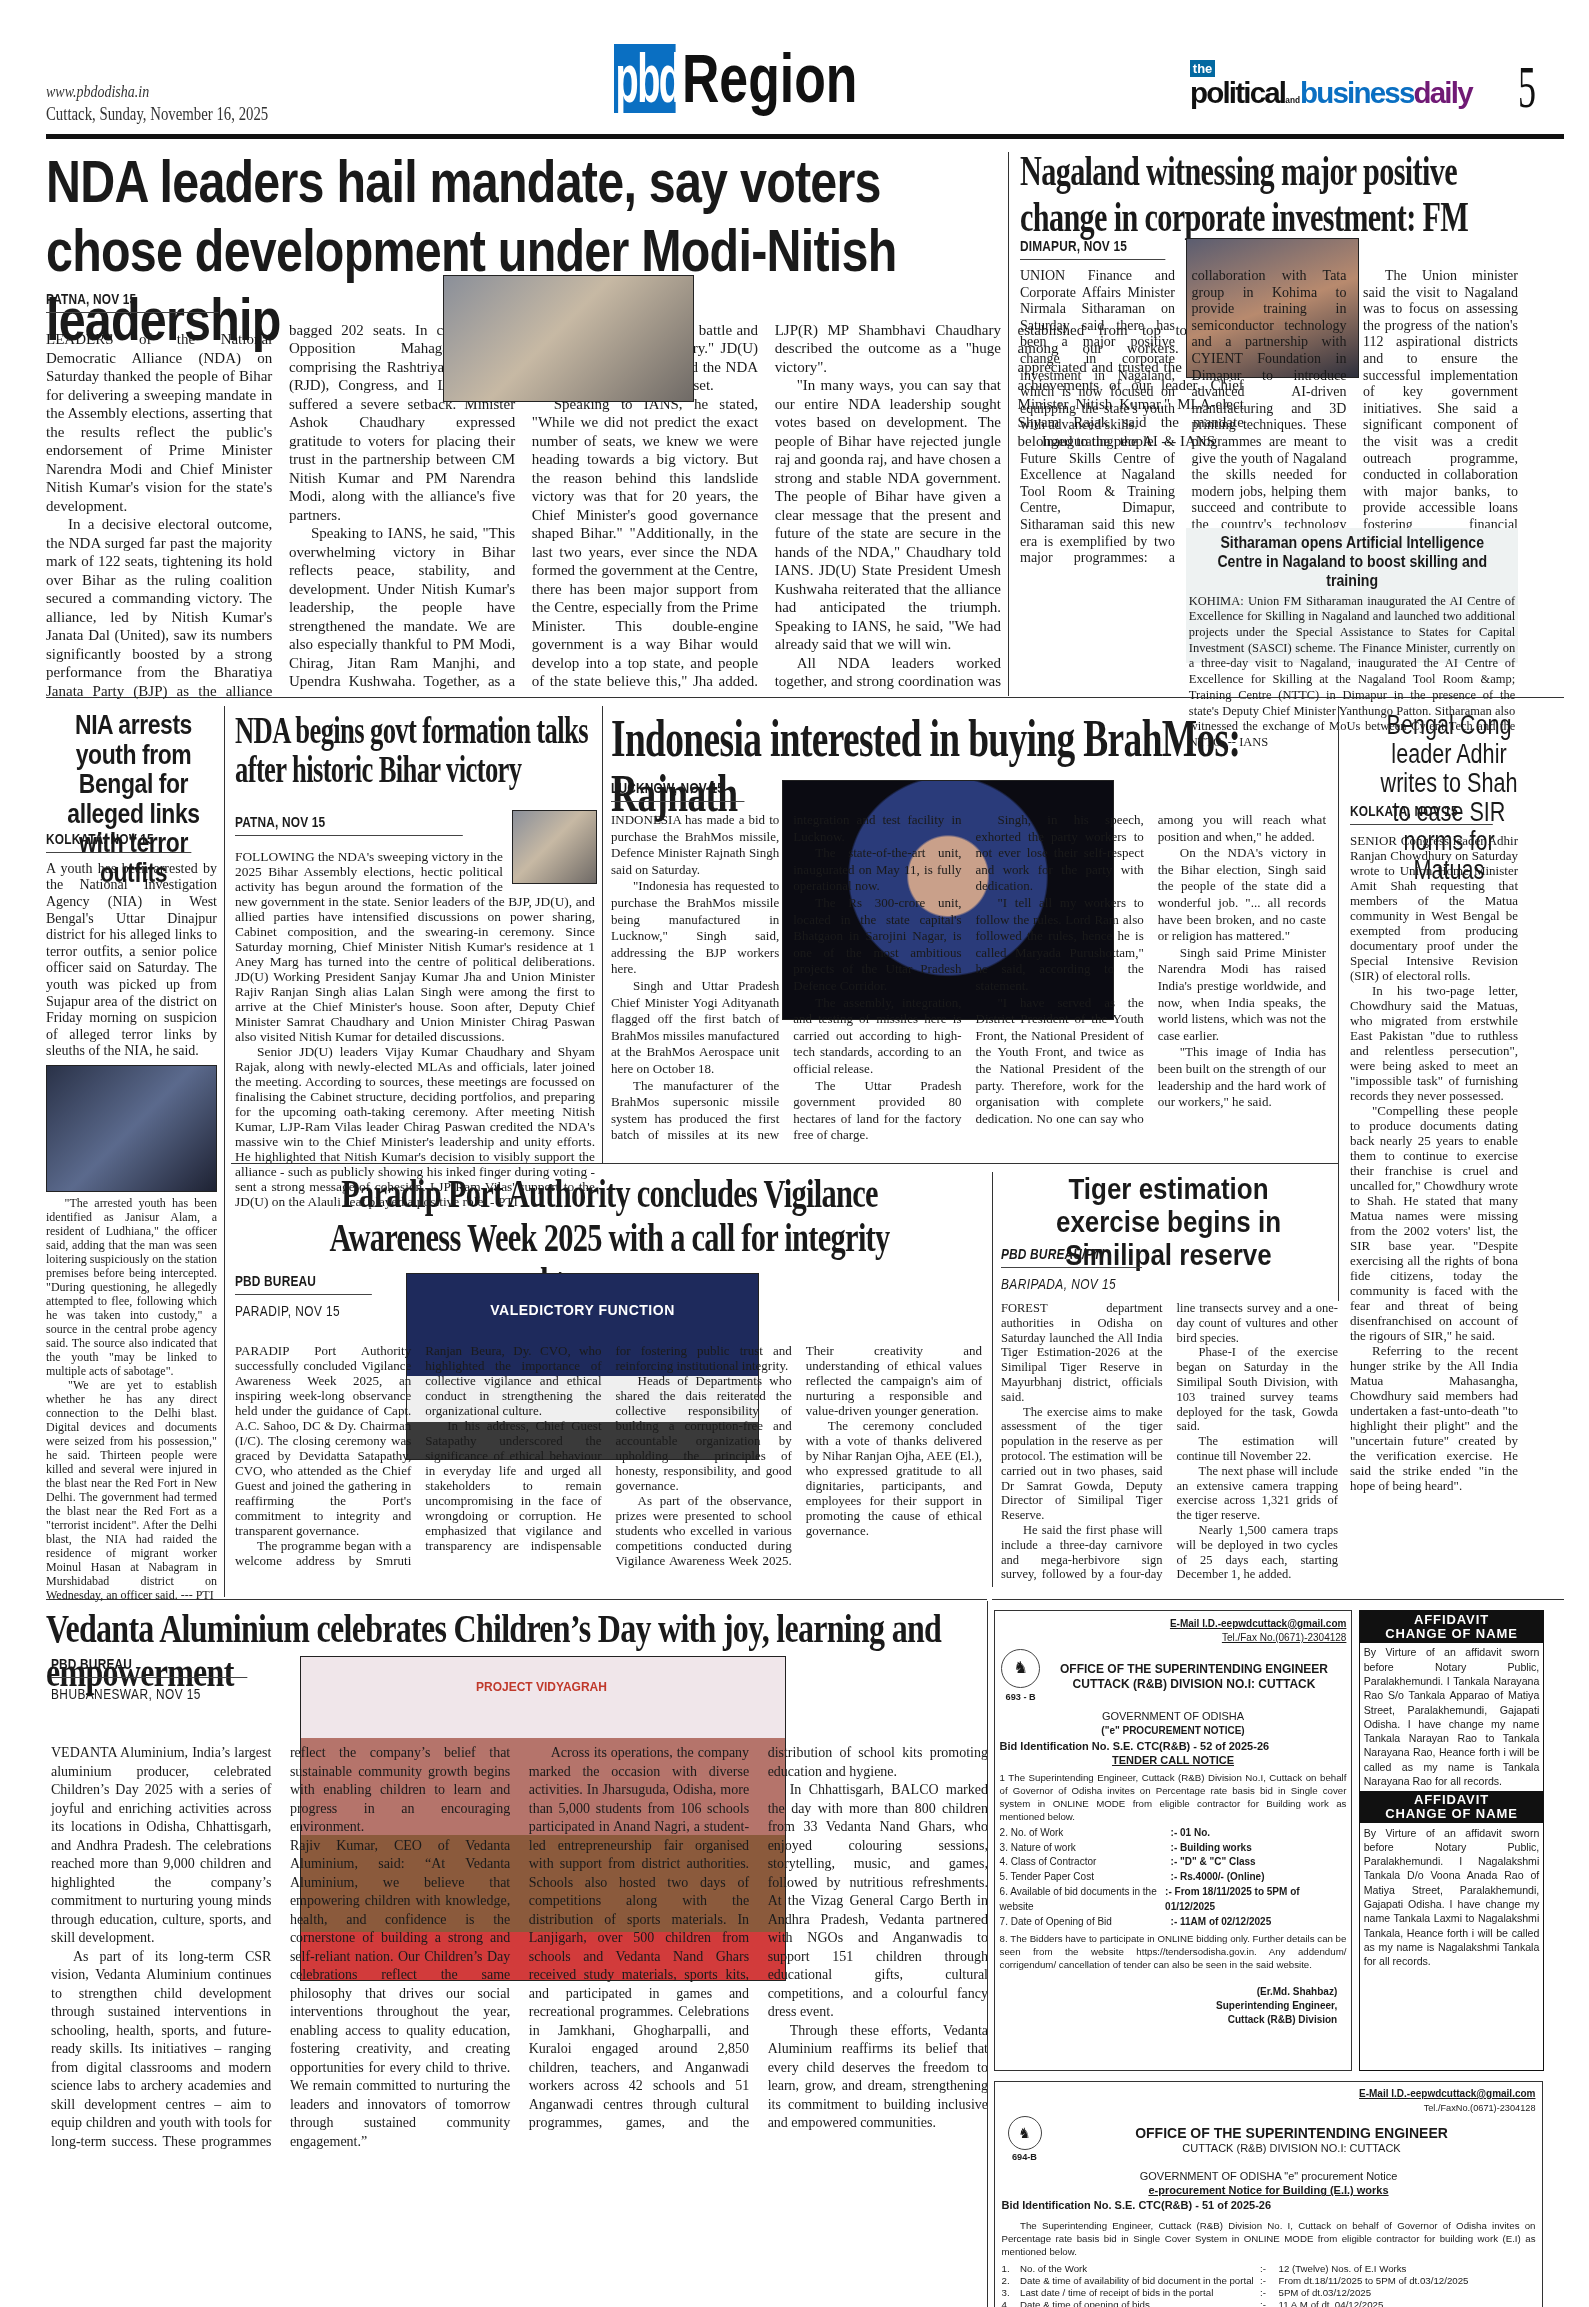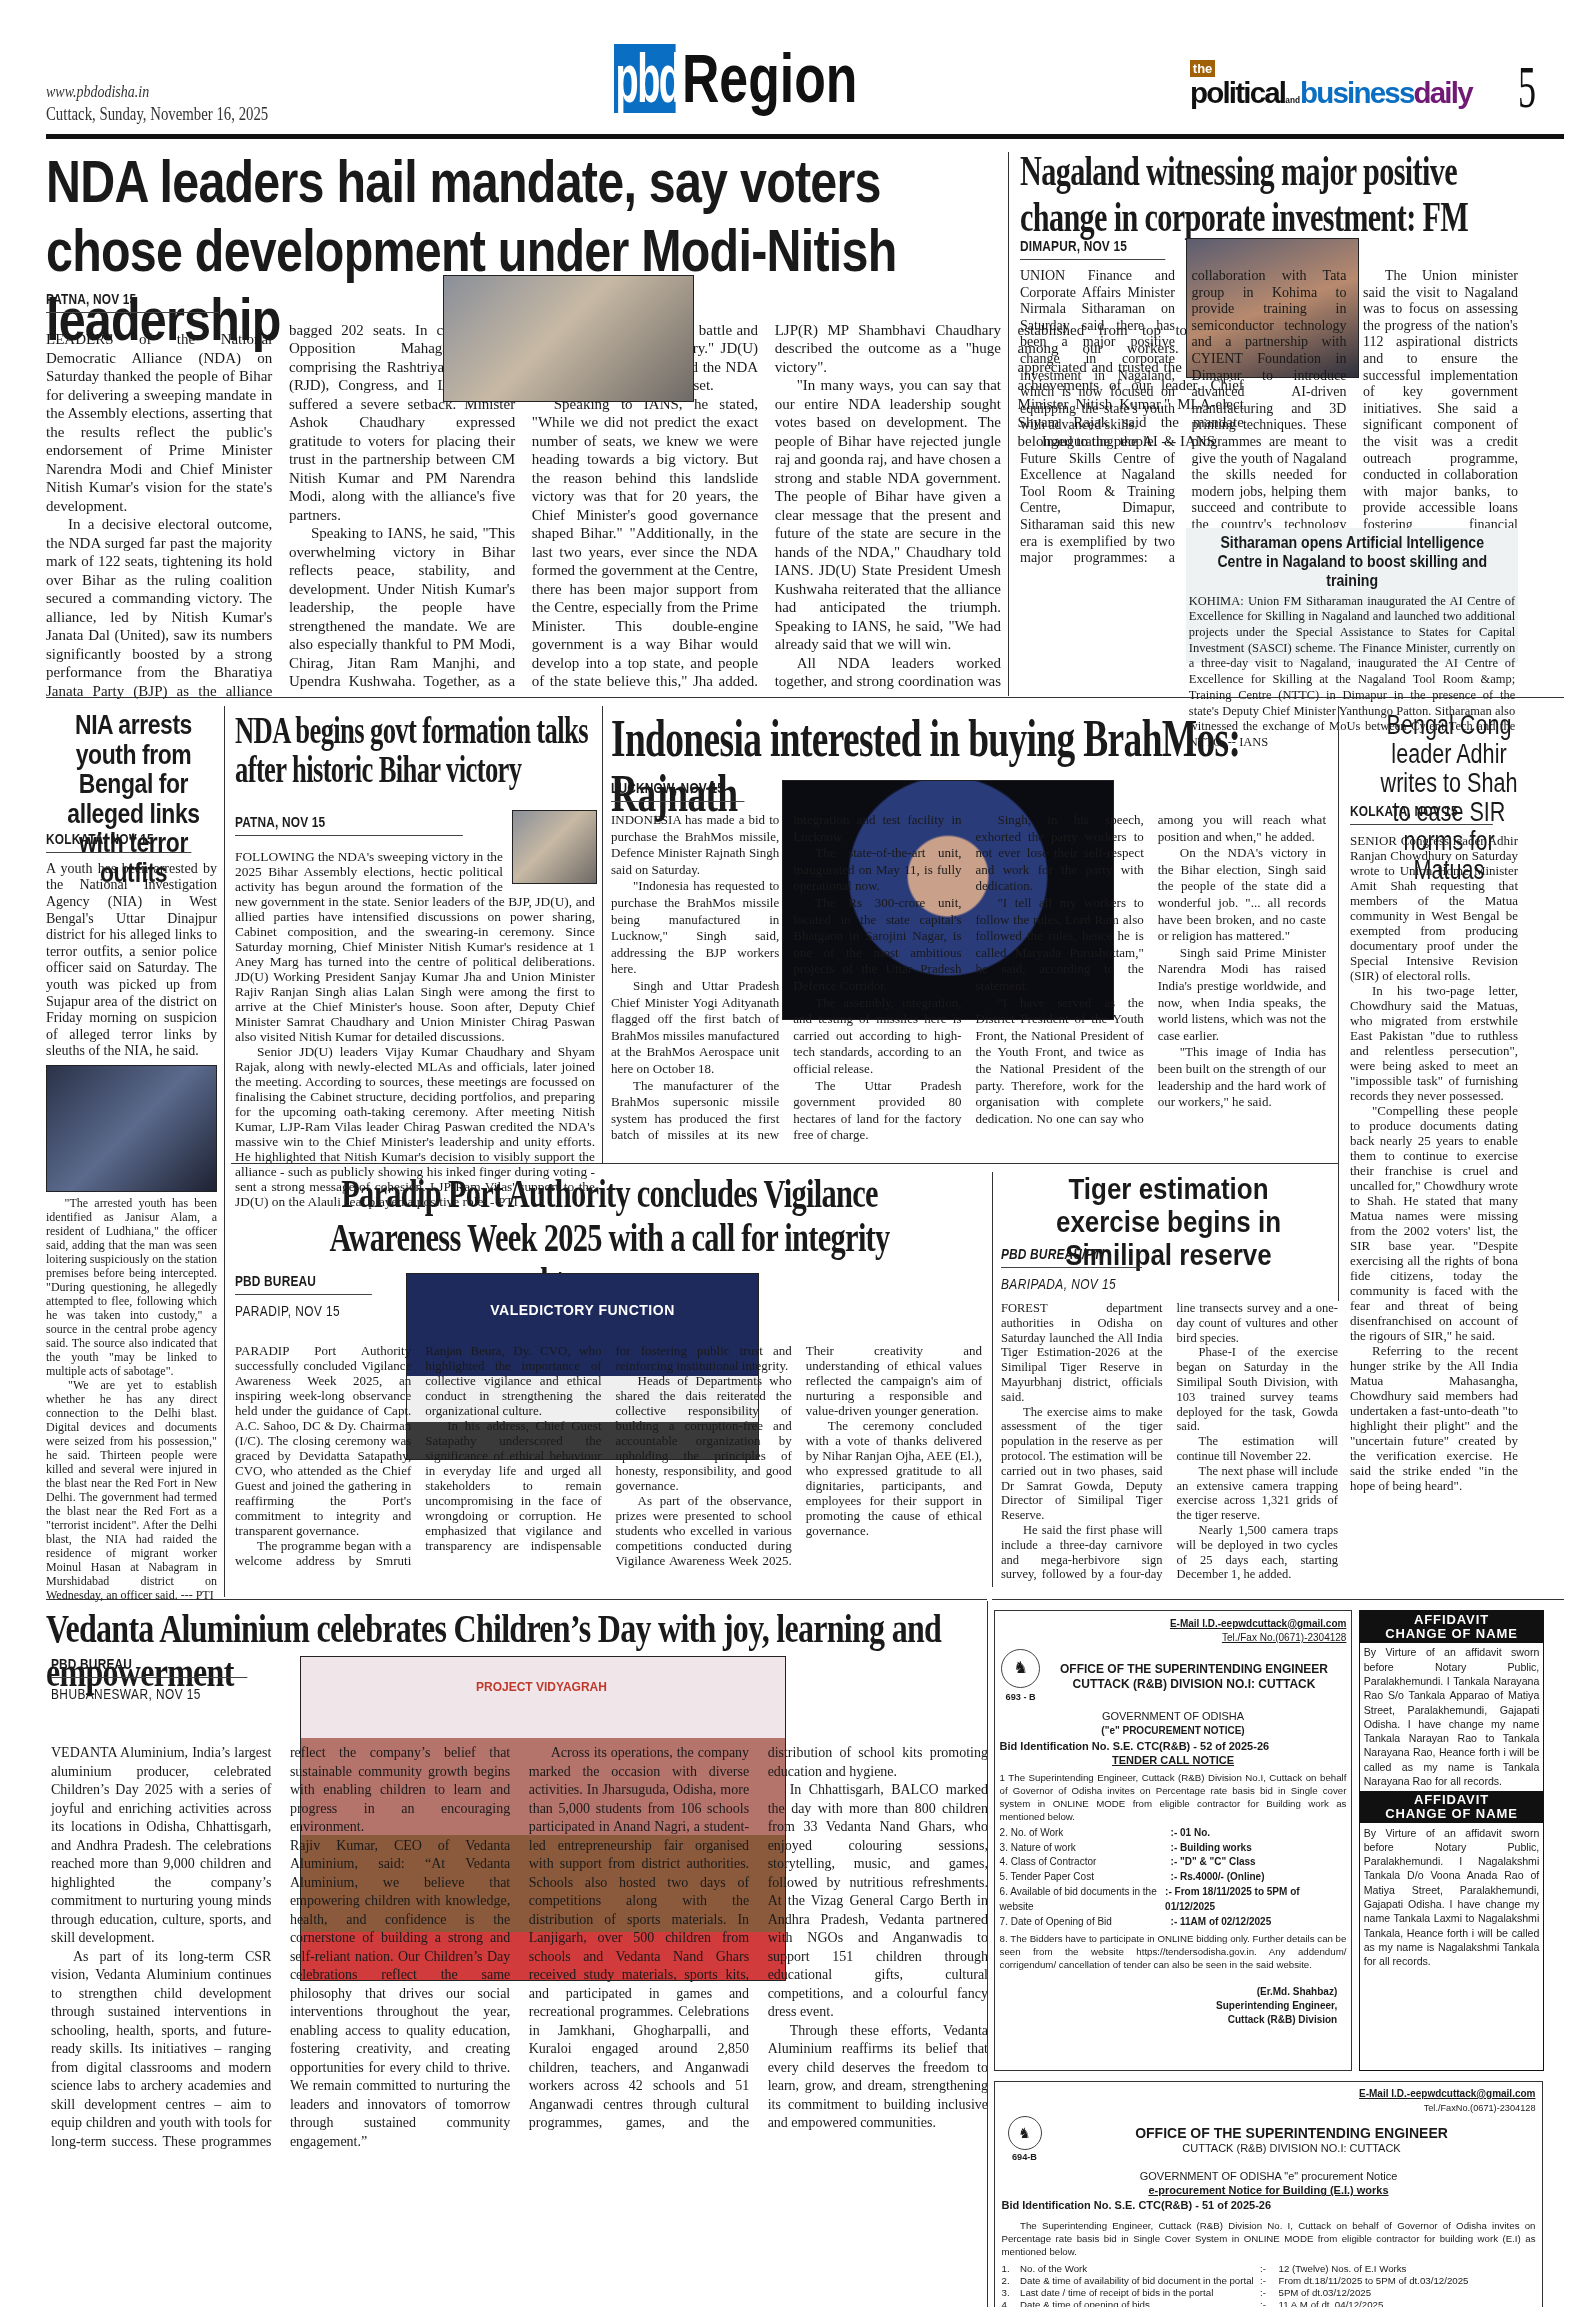--- a/index.html
+++ b/index.html
@@ -25,21 +25,21 @@
 <header>
   <div class="abs serif" style="left:46px;top:81px;font-size:17.5px;font-style:italic;color:#333;transform:scaleX(0.8);transform-origin:left;">www.pbdodisha.in</div>
   <div class="abs serif" style="left:46px;top:104px;font-size:18.5px;color:#333;transform:scaleX(0.8);transform-origin:left;">Cuttack, Sunday, November 16, 2025</div>
 
   <div class="abs" style="left:614px;top:44px;display:flex;align-items:flex-end;">
     <div style="background:#0a6fc2;color:#fff;font-family:'Liberation Sans',sans-serif;font-weight:bold;font-size:69px;line-height:69px;padding:0 2.8px;letter-spacing:-2.8px;transform:scaleX(0.55);transform-origin:left bottom;width:106px;">pbd</div>
     <div style="font-family:'Liberation Sans',sans-serif;font-weight:bold;font-size:69px;line-height:69px;color:#111;margin-left:-44px;transform:scaleX(0.75);transform-origin:left bottom;">Region</div>
   </div>
 
   <div class="abs" style="left:1190px;top:60px;">
-    <div style="display:inline-block;background:#a16207;color:#fff;font-family:'Liberation Sans',sans-serif;font-weight:bold;font-size:13px;padding:0.9px 2.8px;">the</div>
+    <div style="display:inline-block;background:#0369a1;color:#fff;font-family:'Liberation Sans',sans-serif;font-weight:bold;font-size:13px;padding:0.9px 2.8px;">the</div>
     <div style="font-family:'Liberation Sans',sans-serif;font-weight:bold;font-size:29.5px;letter-spacing:-1.8px;line-height:32px;white-space:nowrap;">
       <span style="color:#111;">political</span><span style="color:#111;font-size:8.3px;letter-spacing:0;">and</span><span style="color:#0a6fc2;">business</span><span style="color:#701a75;">daily</span>
     </div>
   </div>
   <div class="abs serif" style="left:1518px;top:55px;font-size:60px;line-height:65px;color:#111;transform:scaleX(0.6);transform-origin:left;">5</div>
   <div class="hrule" style="left:46px;top:134px;width:1518px;height:4.6px;background:#111;"></div>
 </header>
 
 <article>
   <h1 class="abs hl" style="left:46px;top:148px;width:955px;font-size:59px;line-height:69px;transform:scaleX(0.82);transform-origin:left;width:1163px;">NDA leaders hail mandate, say voters chose development under Modi-Nitish leadership</h1>

